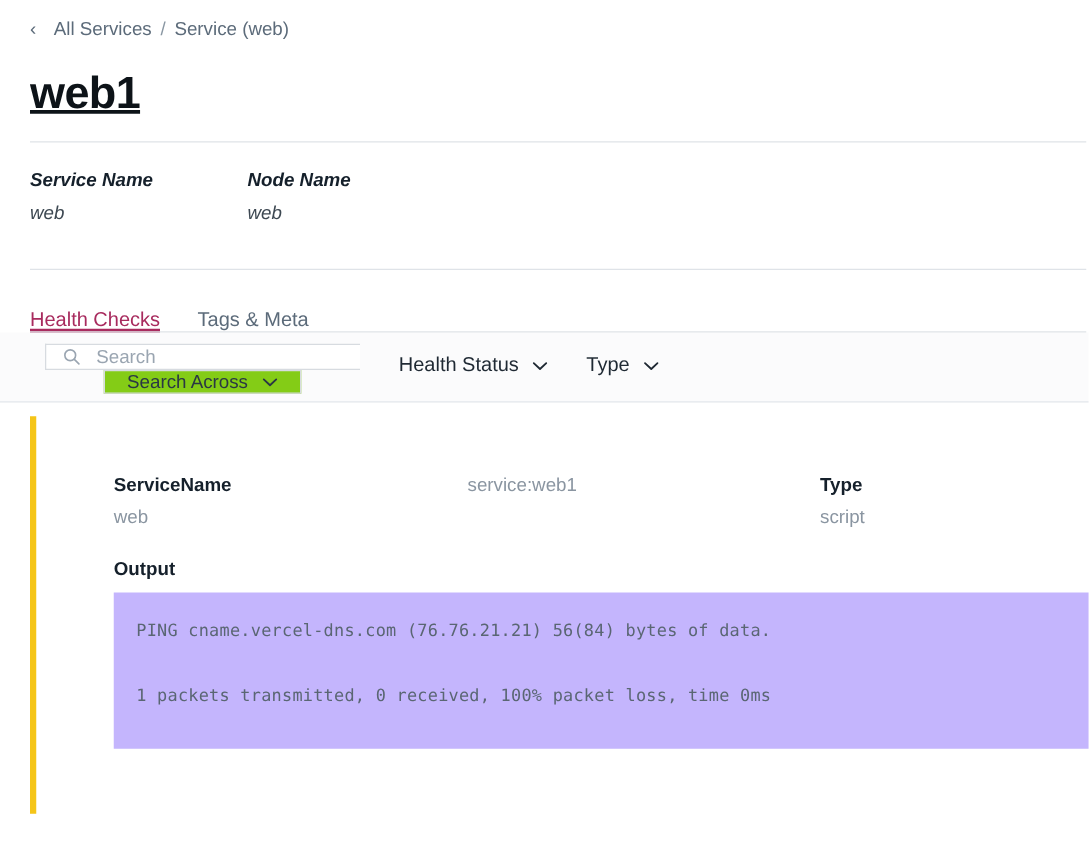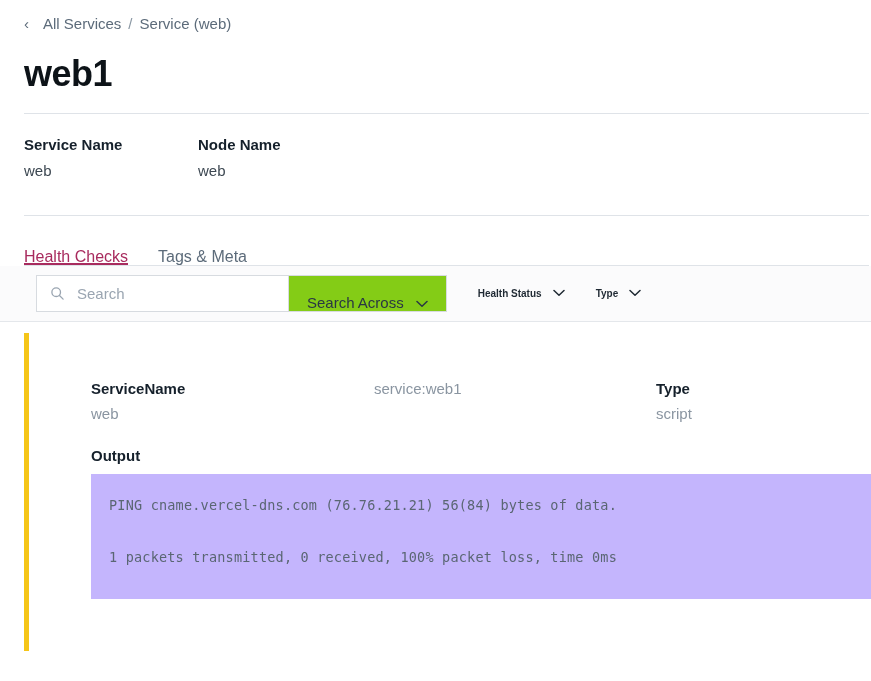--- a/index.html
+++ b/index.html
@@ -46,36 +46,37 @@
   }
 
   
   .page-title {
     margin: 20px 0 0 24px;
     font-size: 36px;
     font-weight: bold;
     letter-spacing: -0.5px;
     color: #0d1318;
     line-height: 1.1;
+    text-decoration: underline;
   }
 
   .rule {
     height: 1px;
     background: #dfe3e8;
     margin: 0 0 0 24px;
     width: 845px;
   }
   .rule.top-rule { margin-top: 19px; }
 
   
   .meta-row {
     display: flex;
     padding: 22px 0 0 24px;
   }
-  .meta-col { width: 174px; }
+  .meta-col { width: 174px; font-style: italic; }
   .meta-label {
     font-size: 15px;
     font-weight: bold;
     color: #15202b;
     margin-bottom: 9px;
   }
   .meta-value {
     font-size: 15px;
     color: #3d4852;
   }
@@ -125,20 +126,21 @@
     align-items: center;
     background: #fbfbfc;
     border-bottom: 1px solid #e4e7eb;
     height: 55px;
     padding-left: 36px;
   }
   .search-wrap {
     display: flex;
     align-items: center;
     height: 37px;
+    flex-direction: column;
   }
   .search-input-box {
     display: flex;
     align-items: center;
     width: 252px;
     height: 100%;
     background: #ffffff;
     border: 1px solid #d7dbe0;
     border-right: none;
     box-sizing: border-box;
@@ -167,25 +169,25 @@
     box-sizing: border-box;
     font-size: 15px;
     color: #2a3744;
     cursor: pointer;
   }
   .search-across .caret { margin-left: 12px; }
 
   .filter-btn {
     display: flex;
     align-items: center;
-    font-size: 10px;
+    font-size: 16px;
     color: #1f2933;
     margin-left: 31px;
     cursor: pointer;
-    font-weight: bold;
+    font-weight: normal;
   }
   .filter-btn .caret { margin-left: 11px; }
   .caret { display: inline-block; }
 
   
   .check-card {
     position: relative;
     margin-top: 11px;
     background: #ffffff;
     min-height: 318px;

